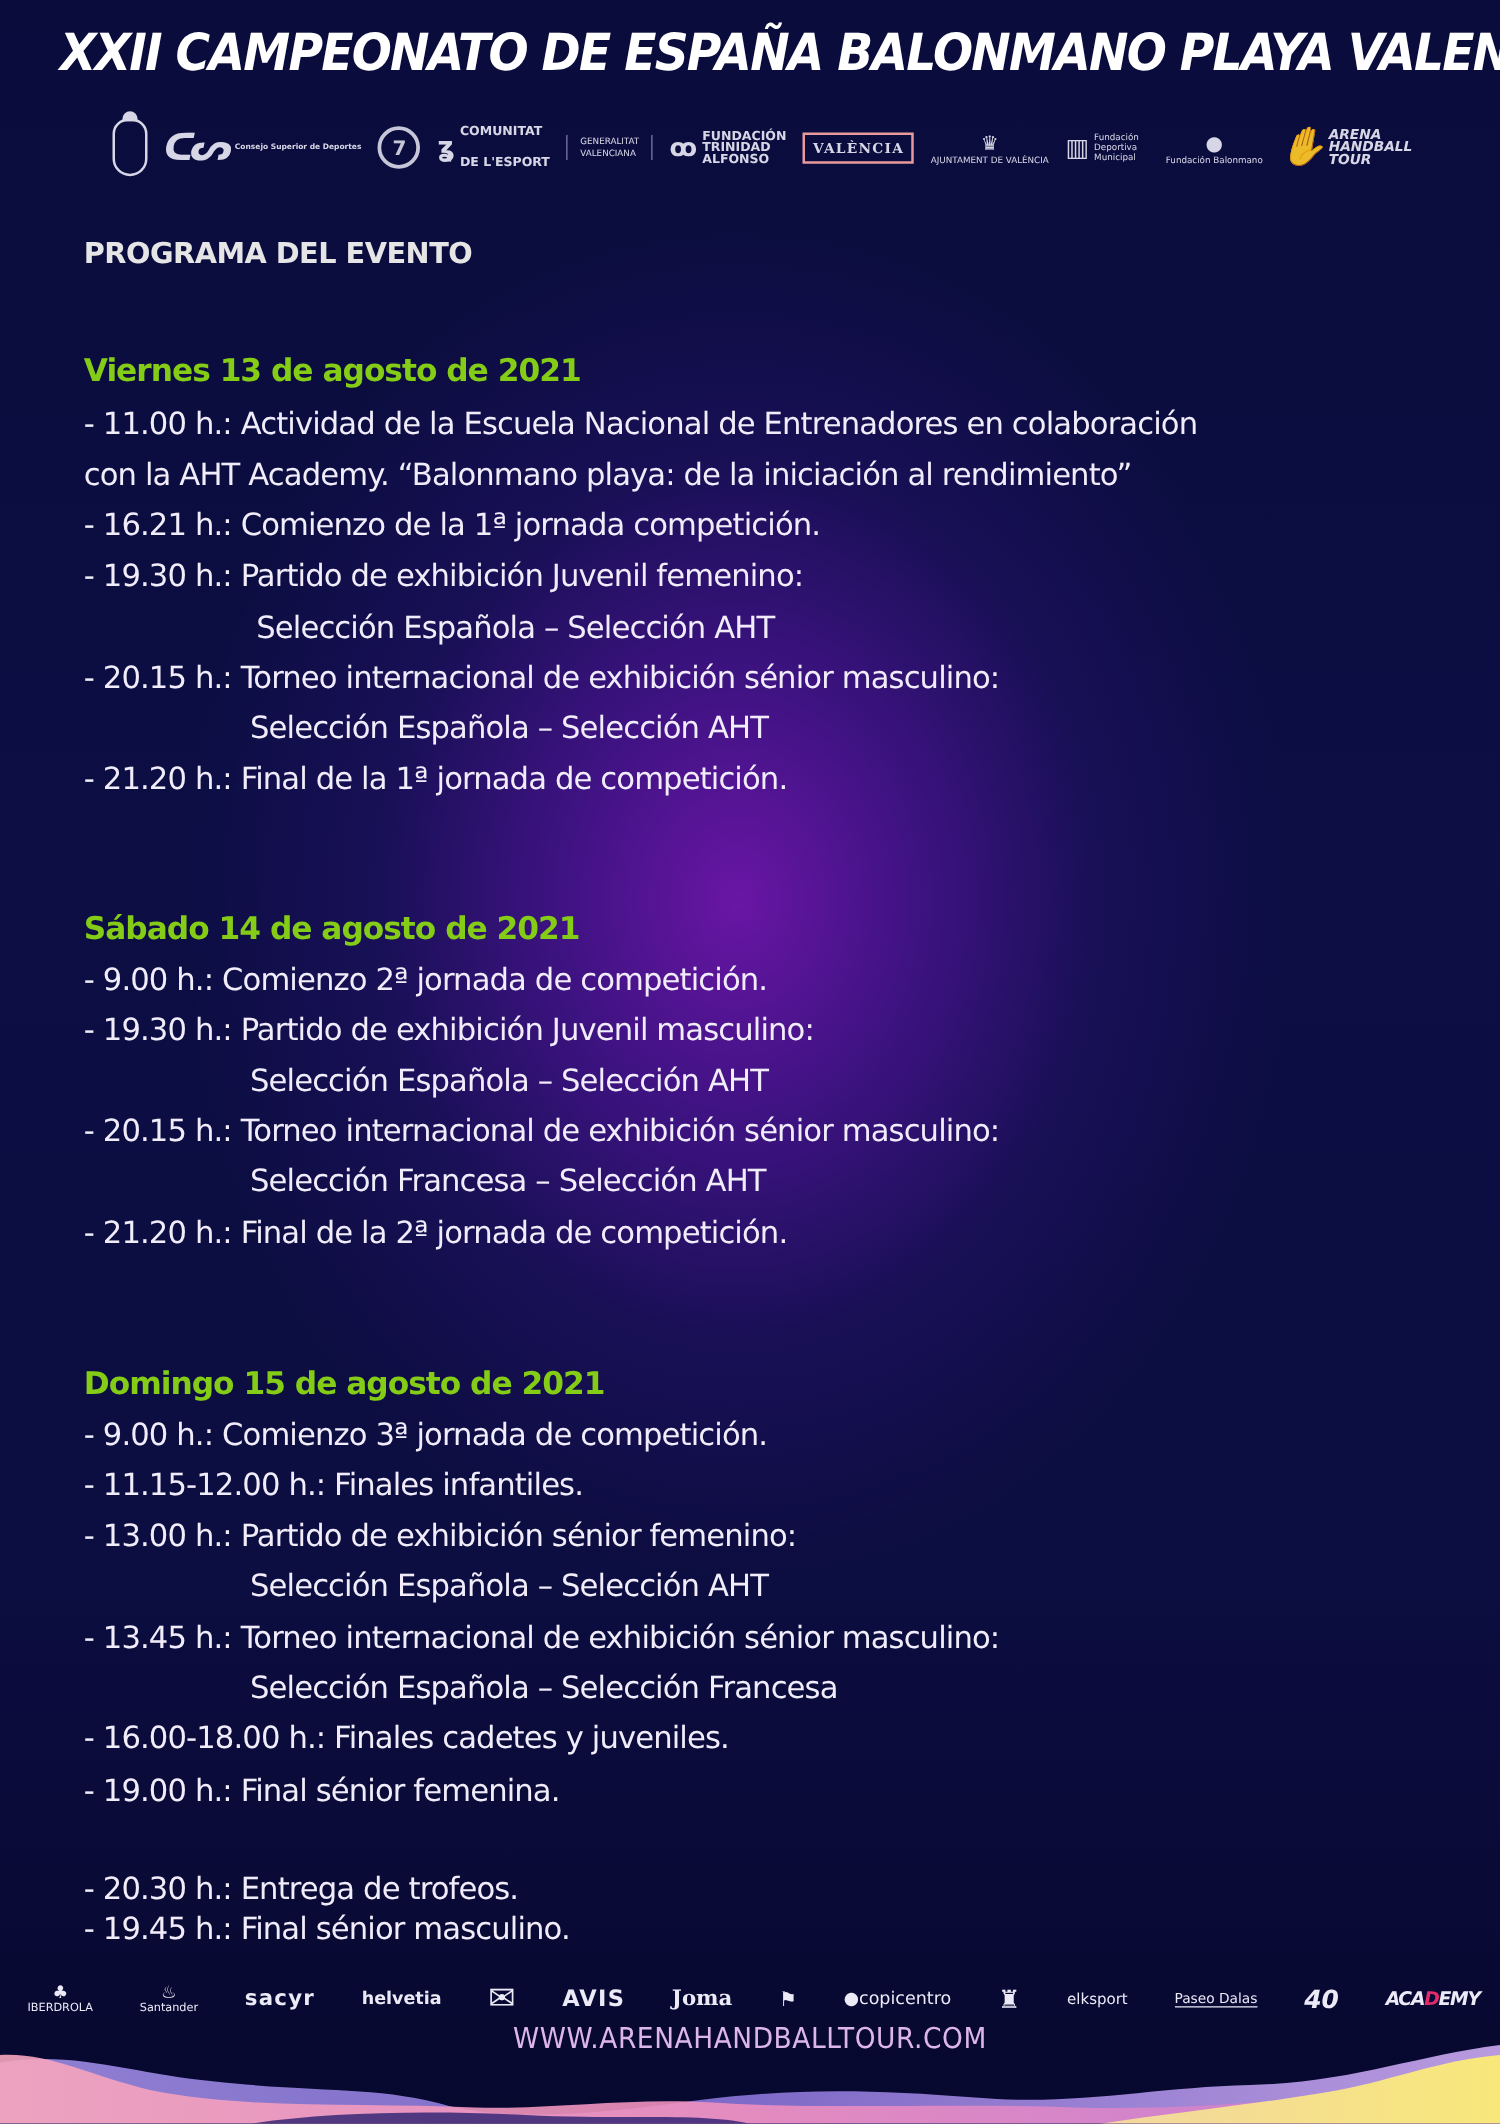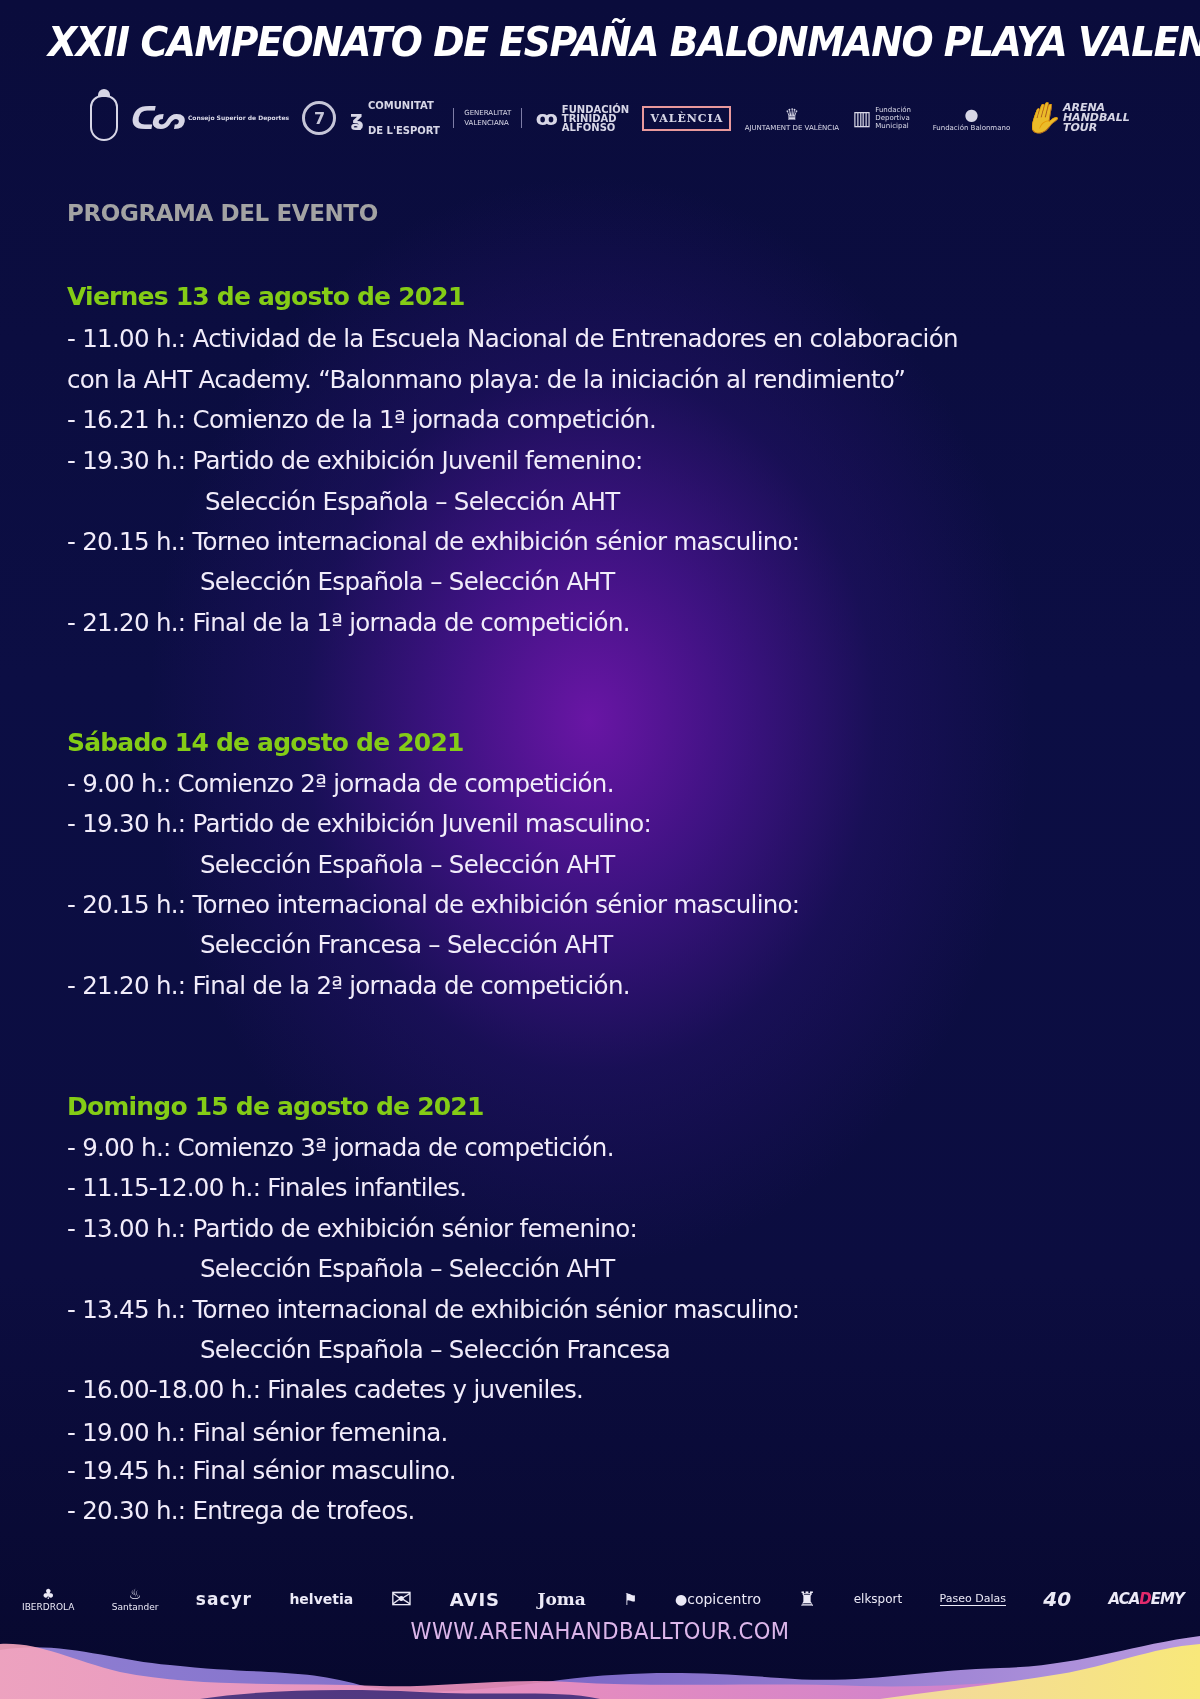--- a/index.html
+++ b/index.html
@@ -45,23 +45,23 @@
       width: 28px; height: 46px; border: 2px solid #e9e8f5; border-radius: 12px 12px 14px 14px;
       position: relative;
     }
     .crest:before { content: ""; position: absolute; left: 6px; top: -8px; width: 12px; height: 8px; background: #e9e8f5; border-radius: 6px 6px 0 0; }
     .csd { font-size: 30px; letter-spacing: -4px; font-style: italic; }
     .circle-logo { width: 34px; height: 34px; border: 3px solid #e9e8f5; border-radius: 50%; font-size: 16px; }
     .boxed { border: 2px solid #fca5a5; padding: 4px 6px; font-family: "DejaVu Serif", serif; font-size: 11px; letter-spacing: 1px; }
     .arena-logo { font-size: 11px; line-height: 10px; font-style: italic; }
 
     .heading {
-      position: absolute; left: 67px; top: 200px;
+      position: absolute; left: 67px; top: 190px;
       font-family: "DejaVu Sans", sans-serif; font-weight: bold;
-      font-size: 23px; letter-spacing: -0.4px; color: #a3a3a3;
+      font-size: 23px; letter-spacing: -0.4px; color: #e5e5e5;
     }
     .day {
       position: absolute; left: 67px;
       font-family: "DejaVu Sans", sans-serif; font-weight: bold;
       font-size: 25px; letter-spacing: -0.8px; color: #84cc16;
     }
     .line {
       position: absolute; left: 67px;
       font-family: "DejaVu Sans", sans-serif;
       font-size: 24.5px; letter-spacing: -0.7px; color: #f1ecfa;
@@ -176,21 +176,21 @@
 
   <div class="day" style="top:1092px;">Domingo 15 de agosto de 2021</div>
   <div class="line" style="top:1133px;">- 9.00 h.: Comienzo 3ª jornada de competición.</div>
   <div class="line" style="top:1173px;">- 11.15-12.00 h.: Finales infantiles.</div>
   <div class="line" style="top:1214px;">- 13.00 h.: Partido de exhibición sénior femenino:</div>
   <div class="line indent" style="top:1254px;">Selección Española – Selección AHT</div>
   <div class="line" style="top:1295px;">- 13.45 h.: Torneo internacional de exhibición sénior masculino:</div>
   <div class="line indent" style="top:1335px;">Selección Española – Selección Francesa</div>
   <div class="line" style="top:1375px;">- 16.00-18.00 h.: Finales cadetes y juveniles.</div>
   <div class="line" style="top:1418px;">- 19.00 h.: Final sénior femenina.</div>
-  <div class="line" style="top:1456px;text-align:right;">- 19.45 h.: Final sénior masculino.</div>
+  <div class="line" style="top:1528px;text-align:right;">- 19.45 h.: Final sénior masculino.</div>
   <div class="line" style="top:1496px;">- 20.30 h.: Entrega de trofeos.</div>
 
   <div class="logos-bottom">
     <div class="sp s9" style="display:flex;flex-direction:column;align-items:center;">
       <span style="font-size:14px;">♣</span>
       <span>IBERDROLA</span>
     </div>
     <div class="sp s9" style="display:flex;flex-direction:column;align-items:center;">
       <span style="font-size:14px;">♨</span>
       <span>Santander</span>

